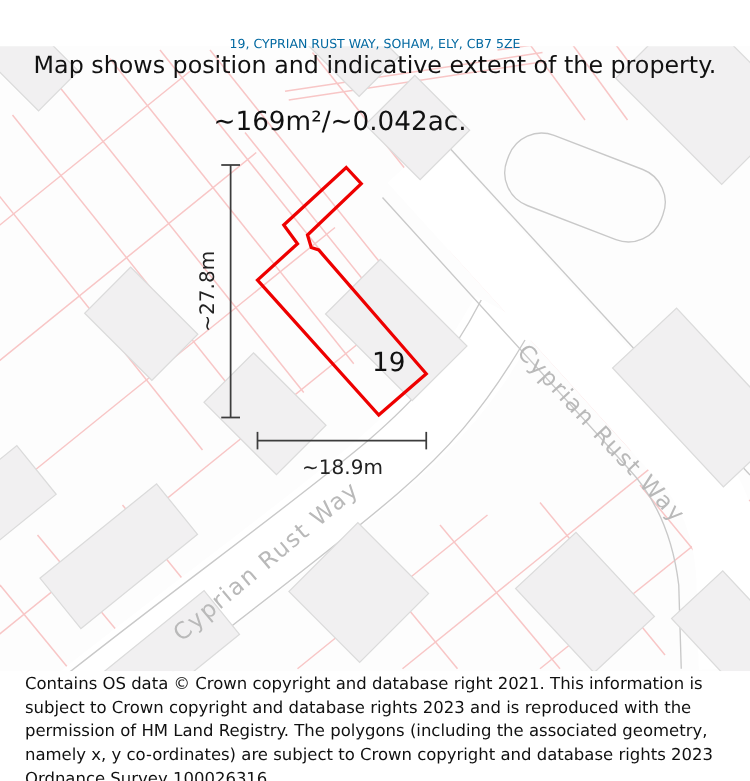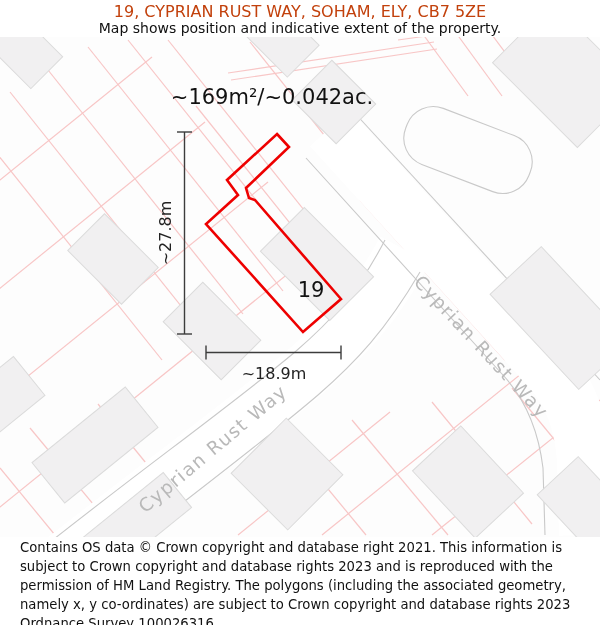--- a/index.html
+++ b/index.html
@@ -4,22 +4,22 @@
 <style>
   html,body { margin:0; padding:0; background:#ffffff; }
   .stage {
     position:relative; width:600px; height:625px; overflow:hidden;
     background:#ffffff;
     font-family:"DejaVu Sans","Liberation Sans",sans-serif;
     color:#111;
   }
   .map-svg { position:absolute; left:0; top:0; }
   .header { position:absolute; left:0; top:3px; width:600px; text-align:center; z-index:5; }
-  .header .title    { font-size:16px; line-height:17px; color:#c2410c; }
-  .header .subtitle { font-size:14px; line-height:17px; color:#111; }
+  .header .title    { font-size:10px; line-height:17px; color:#0369a1;margin-top:24px; }
+  .header .subtitle { font-size:19px; line-height:17px; color:#111; }
   .footer {
     position:absolute; left:0; top:537px; width:600px; height:88px;
     background:#ffffff; z-index:5;padding-left:16px;
   }
   .footer .footer-text {
     margin:1px 6px 0 4px; font-size:13.2px; line-height:19px; color:#111;
     letter-spacing:0;
   }
   
   .bg        { fill:#fdfdfd; }

